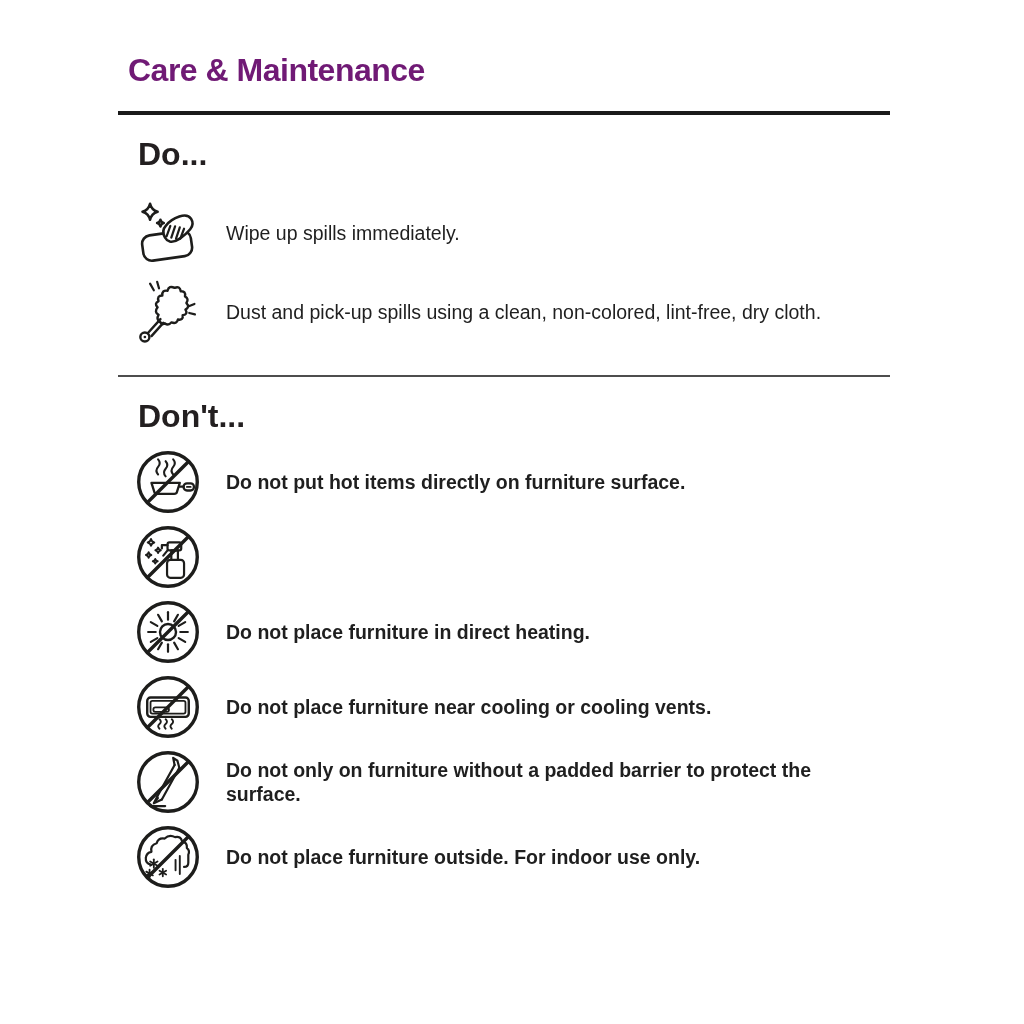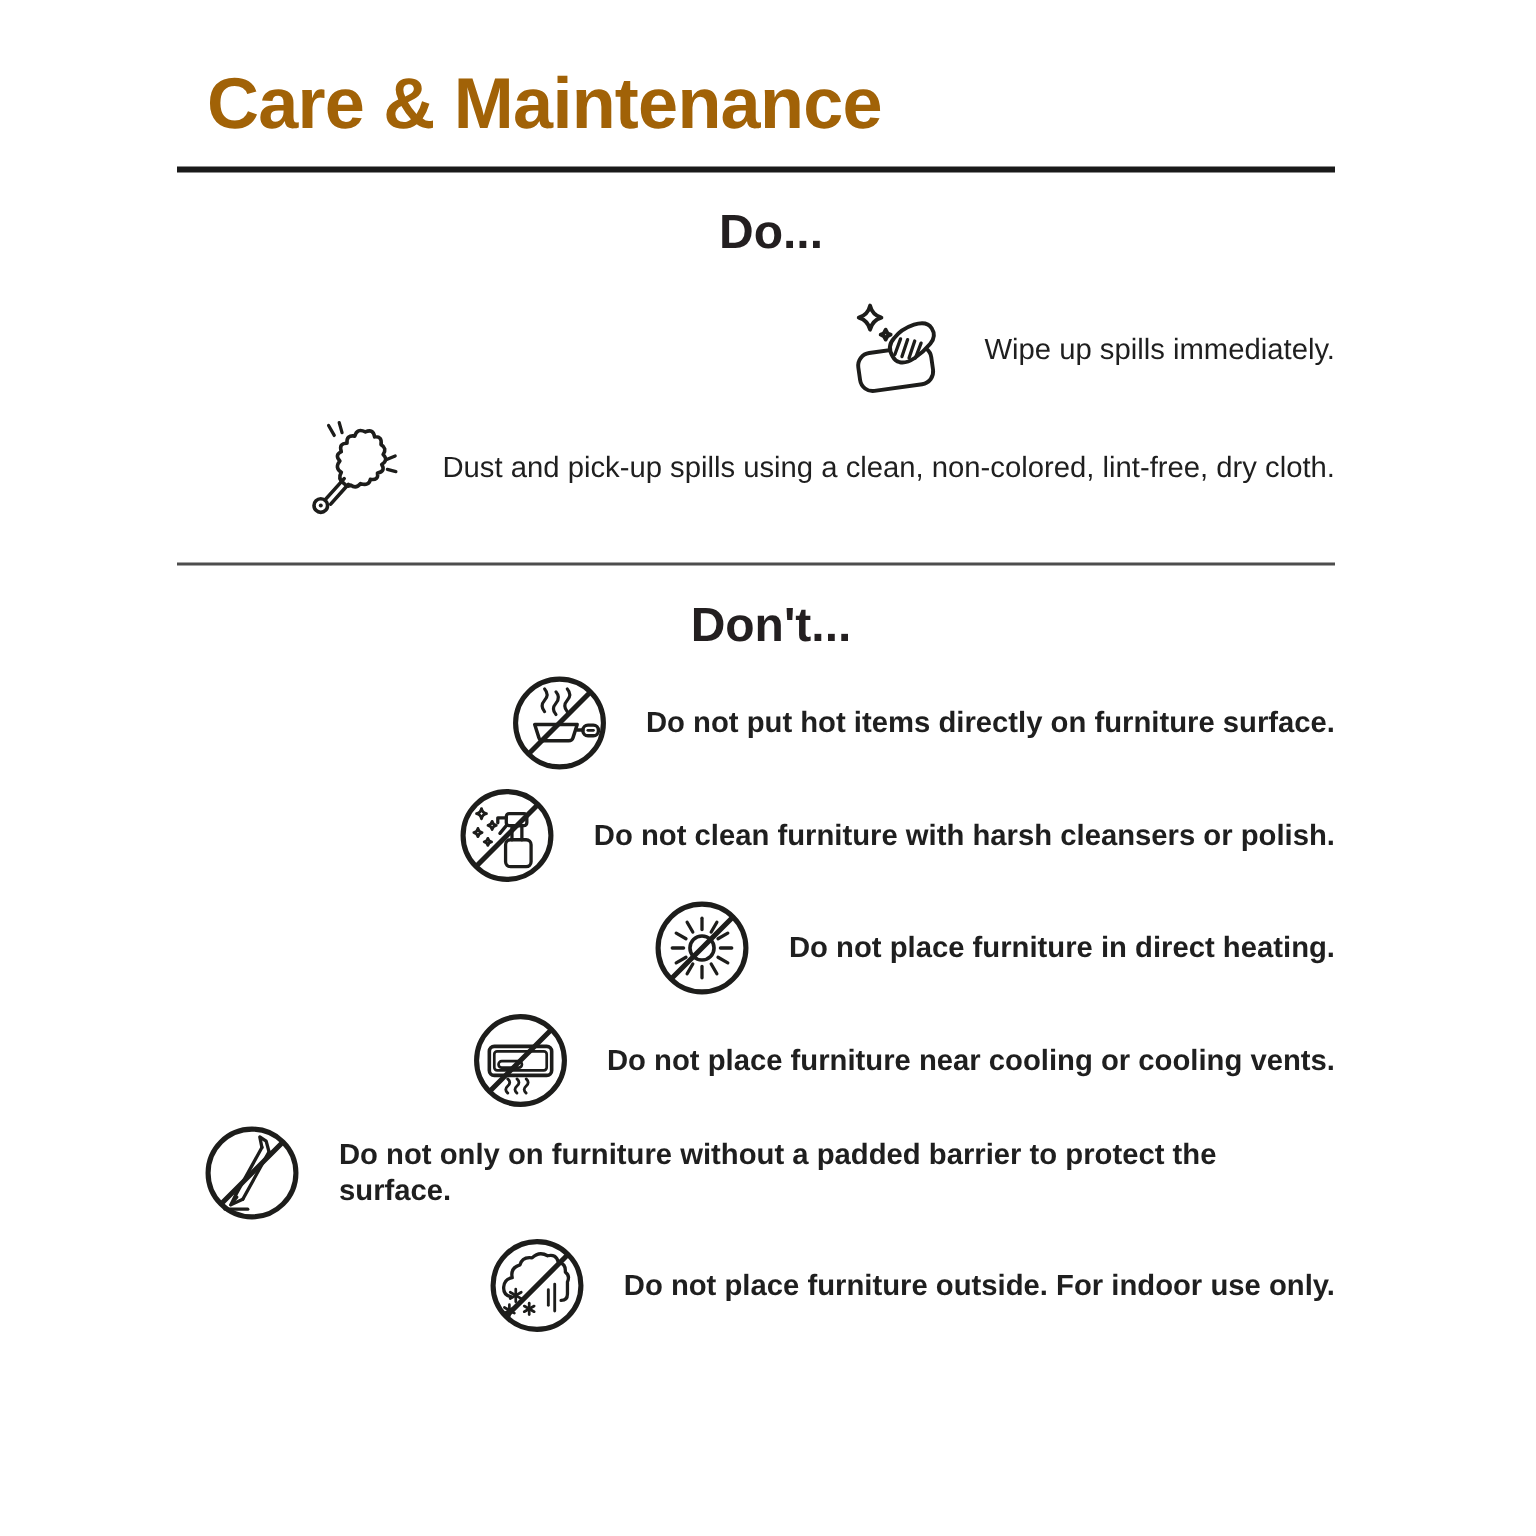--- a/index.html
+++ b/index.html
@@ -2,30 +2,30 @@
 <html><head>
 <meta charset="utf-8">
 <style>
   html,body{margin:0;padding:0;background:#ffffff;}
   body{
     width:1024px;height:1024px;position:relative;overflow:hidden;
     font-family:"Liberation Sans", sans-serif;color:#231f20;
   }
   .sheet{position:absolute;left:118px;top:0;width:772px;}
   .page-title{
-    margin:48px 0 0 20px;font-size:48px;font-weight:bold;line-height:44px;
-    letter-spacing:-0.5px;color:#a16207;
+    margin:48px 0 0 10px;font-size:32px;font-weight:bold;line-height:44px;
+    letter-spacing:-0.5px;color:#701a75;
   }
   .rule-thick{margin-top:19px;height:4px;background:#1a1a1a;border:none;}
   .rule-thin{margin-top:24px;height:0;border:none;border-top:2px solid #4d4d4d;}
   .section-heading{
-    margin:20px 0 0 20px;font-size:32px;font-weight:bold;line-height:38px;color:#231f20;text-align:center;
+    margin:20px 0 0 20px;font-size:32px;font-weight:bold;line-height:38px;color:#231f20;
   }
   .rows{margin-top:20px;}
-  .row{display:flex;align-items:center;height:79px;justify-content:flex-end;}
+  .row{display:flex;align-items:center;height:79px;}
   .rows-dont{margin-top:9px;}
   .rows-dont .row{height:75px;font-weight:bold;}
   .icon-box{
     flex:0 0 68px;width:68px;height:70px;margin-left:16px;margin-right:24px;
     display:flex;align-items:center;justify-content:center;
   }
   .icon-box svg{display:block;width:68px;height:68px;}
   .item-text{font-size:19.5px;line-height:24px;color:#1f1f1f;}
   svg *{vector-effect:non-scaling-stroke;}
 </style>
@@ -109,21 +109,20 @@
           <path d="M35.5 23.5 L29.5 23.5 L29.5 27"></path>
           <path d="M35.5 29 L31 34.5"></path>
           <path d="M18 17 Q18.6 20 21.5 20.6 Q18.6 21.2 18 24.2 Q17.4 21.2 14.5 20.6 Q17.4 20 18 17 Z" stroke-width="1.9"></path>
           <path d="M25.5 26 Q26 28.4 28.4 28.9 Q26 29.4 25.5 31.8 Q25 29.4 22.6 28.9 Q25 28.4 25.5 26 Z" stroke-width="1.9"></path>
           <path d="M15.5 31 Q16 33.4 18.4 33.9 Q16 34.4 15.5 36.8 Q15 34.4 12.6 33.9 Q15 33.4 15.5 31 Z" stroke-width="1.9"></path>
           <path d="M22.5 38 Q23 40.1 25.1 40.5 Q23 40.9 22.5 43 Q22 40.9 19.9 40.5 Q22 40.1 22.5 38 Z" stroke-width="1.9"></path>
           <circle cx="36" cy="36" r="31" stroke-width="3.4"></circle>
           <path d="M14.5 57.5 L57.5 14.5" stroke-width="3.4"></path>
         </svg>
       </span>
-      <span class="item-text">Do not clean furniture with harsh cleansers or polish.</span>
     </div>
 
     <div class="row">
       <span class="icon-box">
         <svg viewBox="0 0 72 72" fill="none" stroke="#1d1d1b" stroke-width="2.2" stroke-linecap="round" stroke-linejoin="round">
           <circle cx="36" cy="36" r="8.5" stroke-width="2.4"></circle>
           <path d="M49 36 L57 36"></path>
             <path d="M47.3 29.5 L54.2 25.5"></path>
             <path d="M42.5 24.7 L46.5 17.8"></path>
           <path d="M36 23 L36 15"></path>

